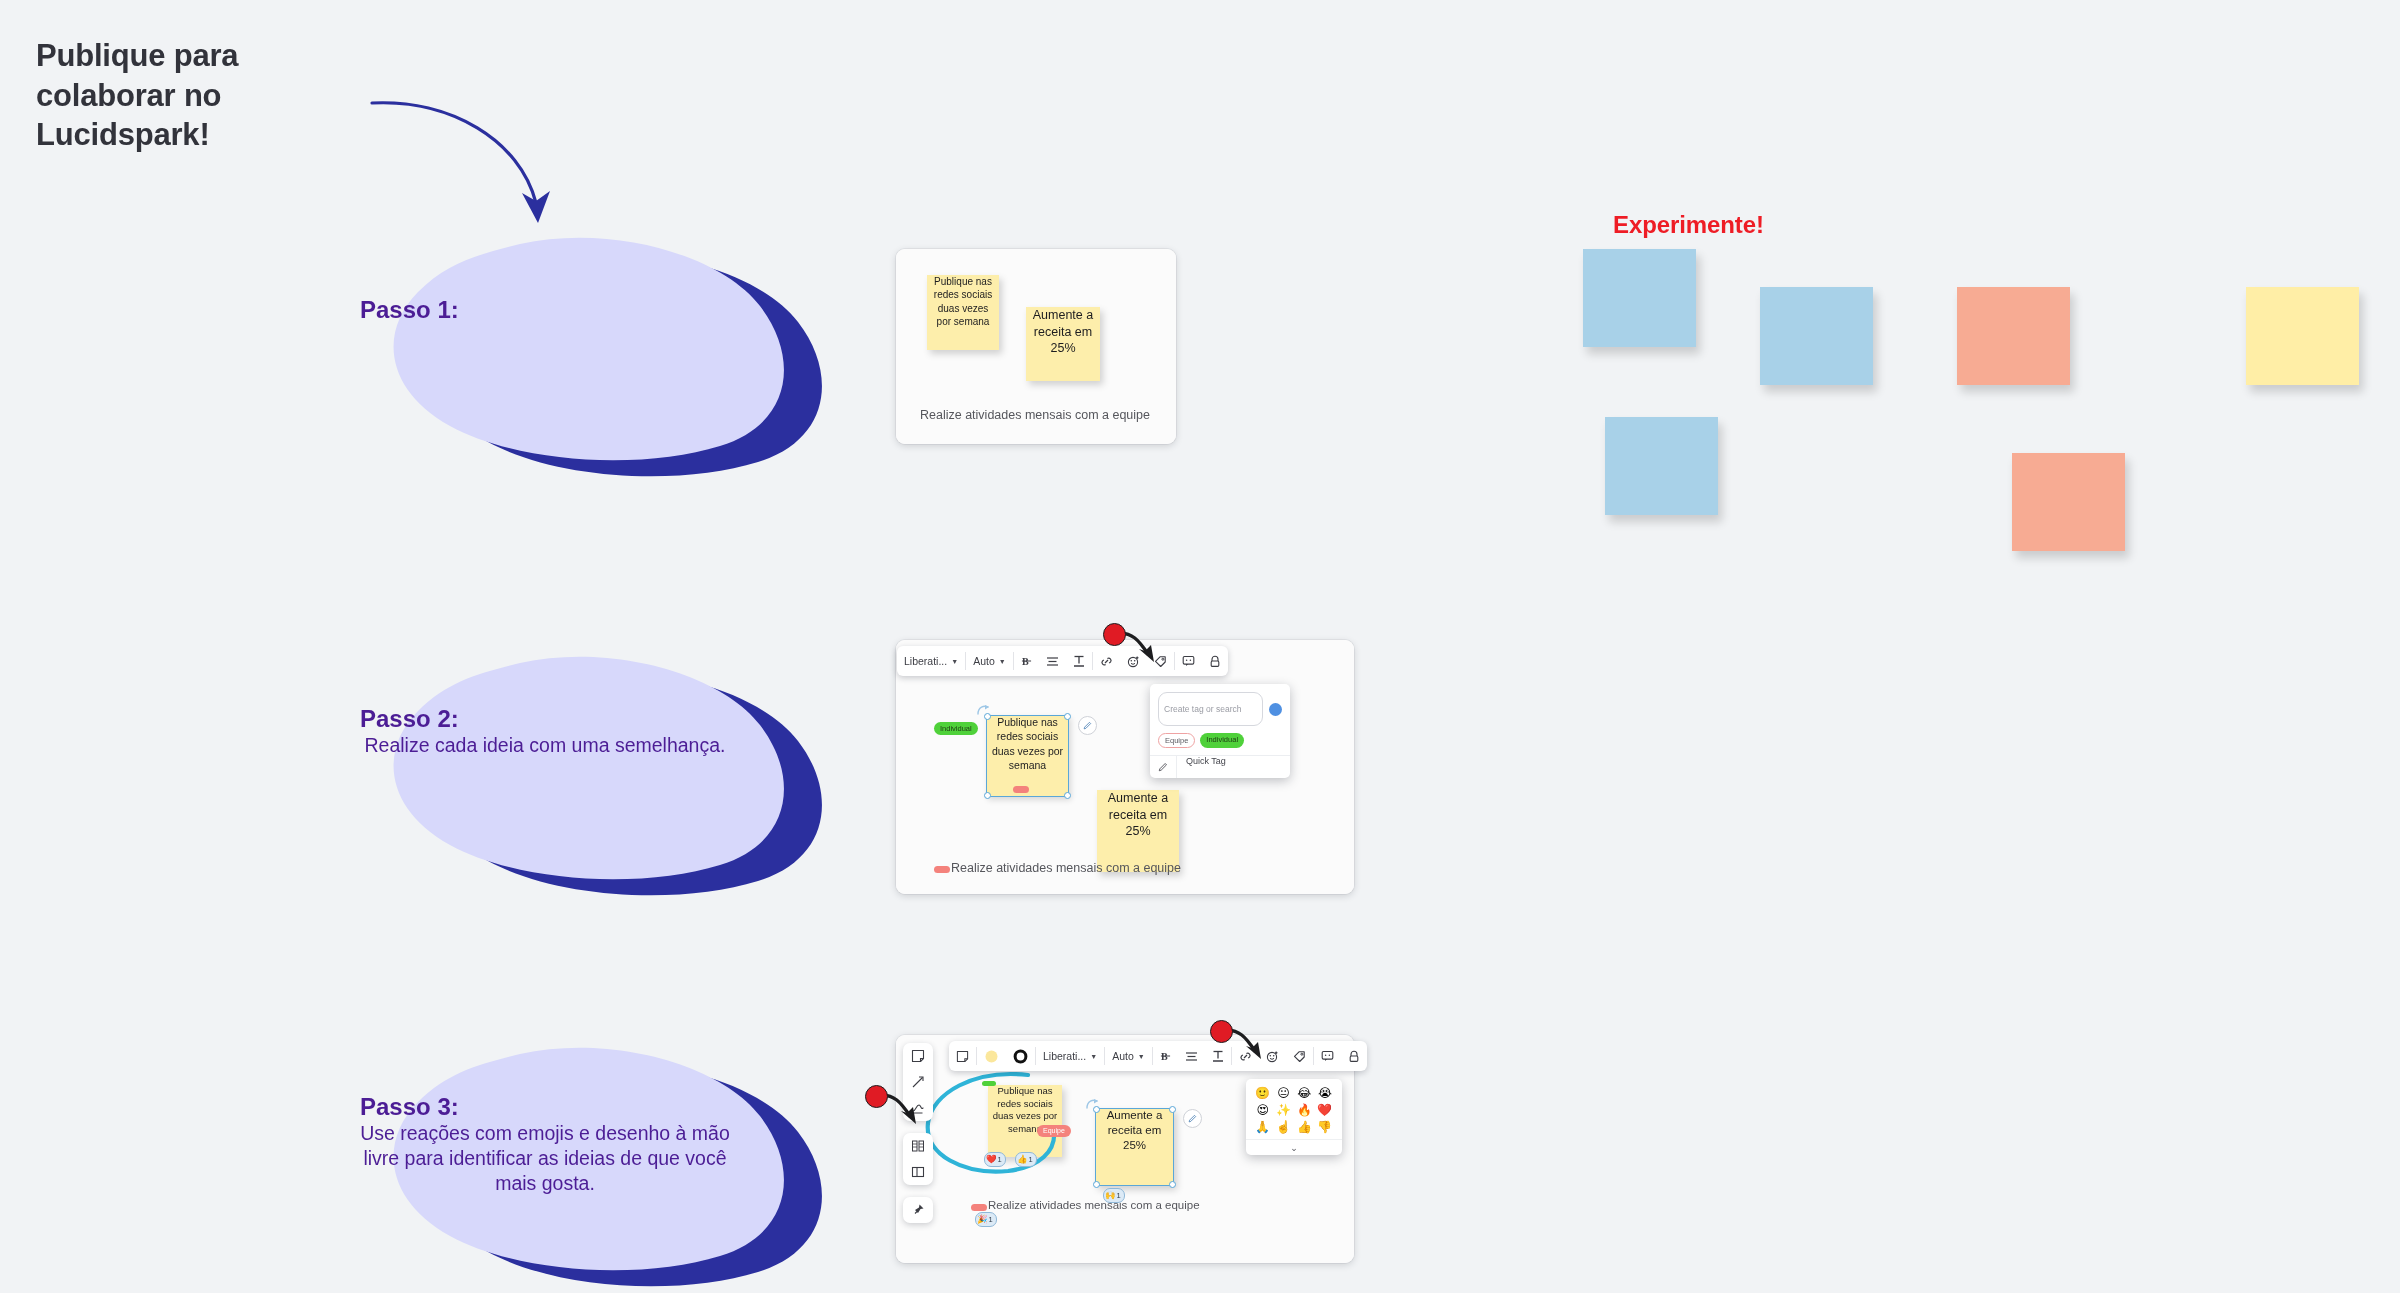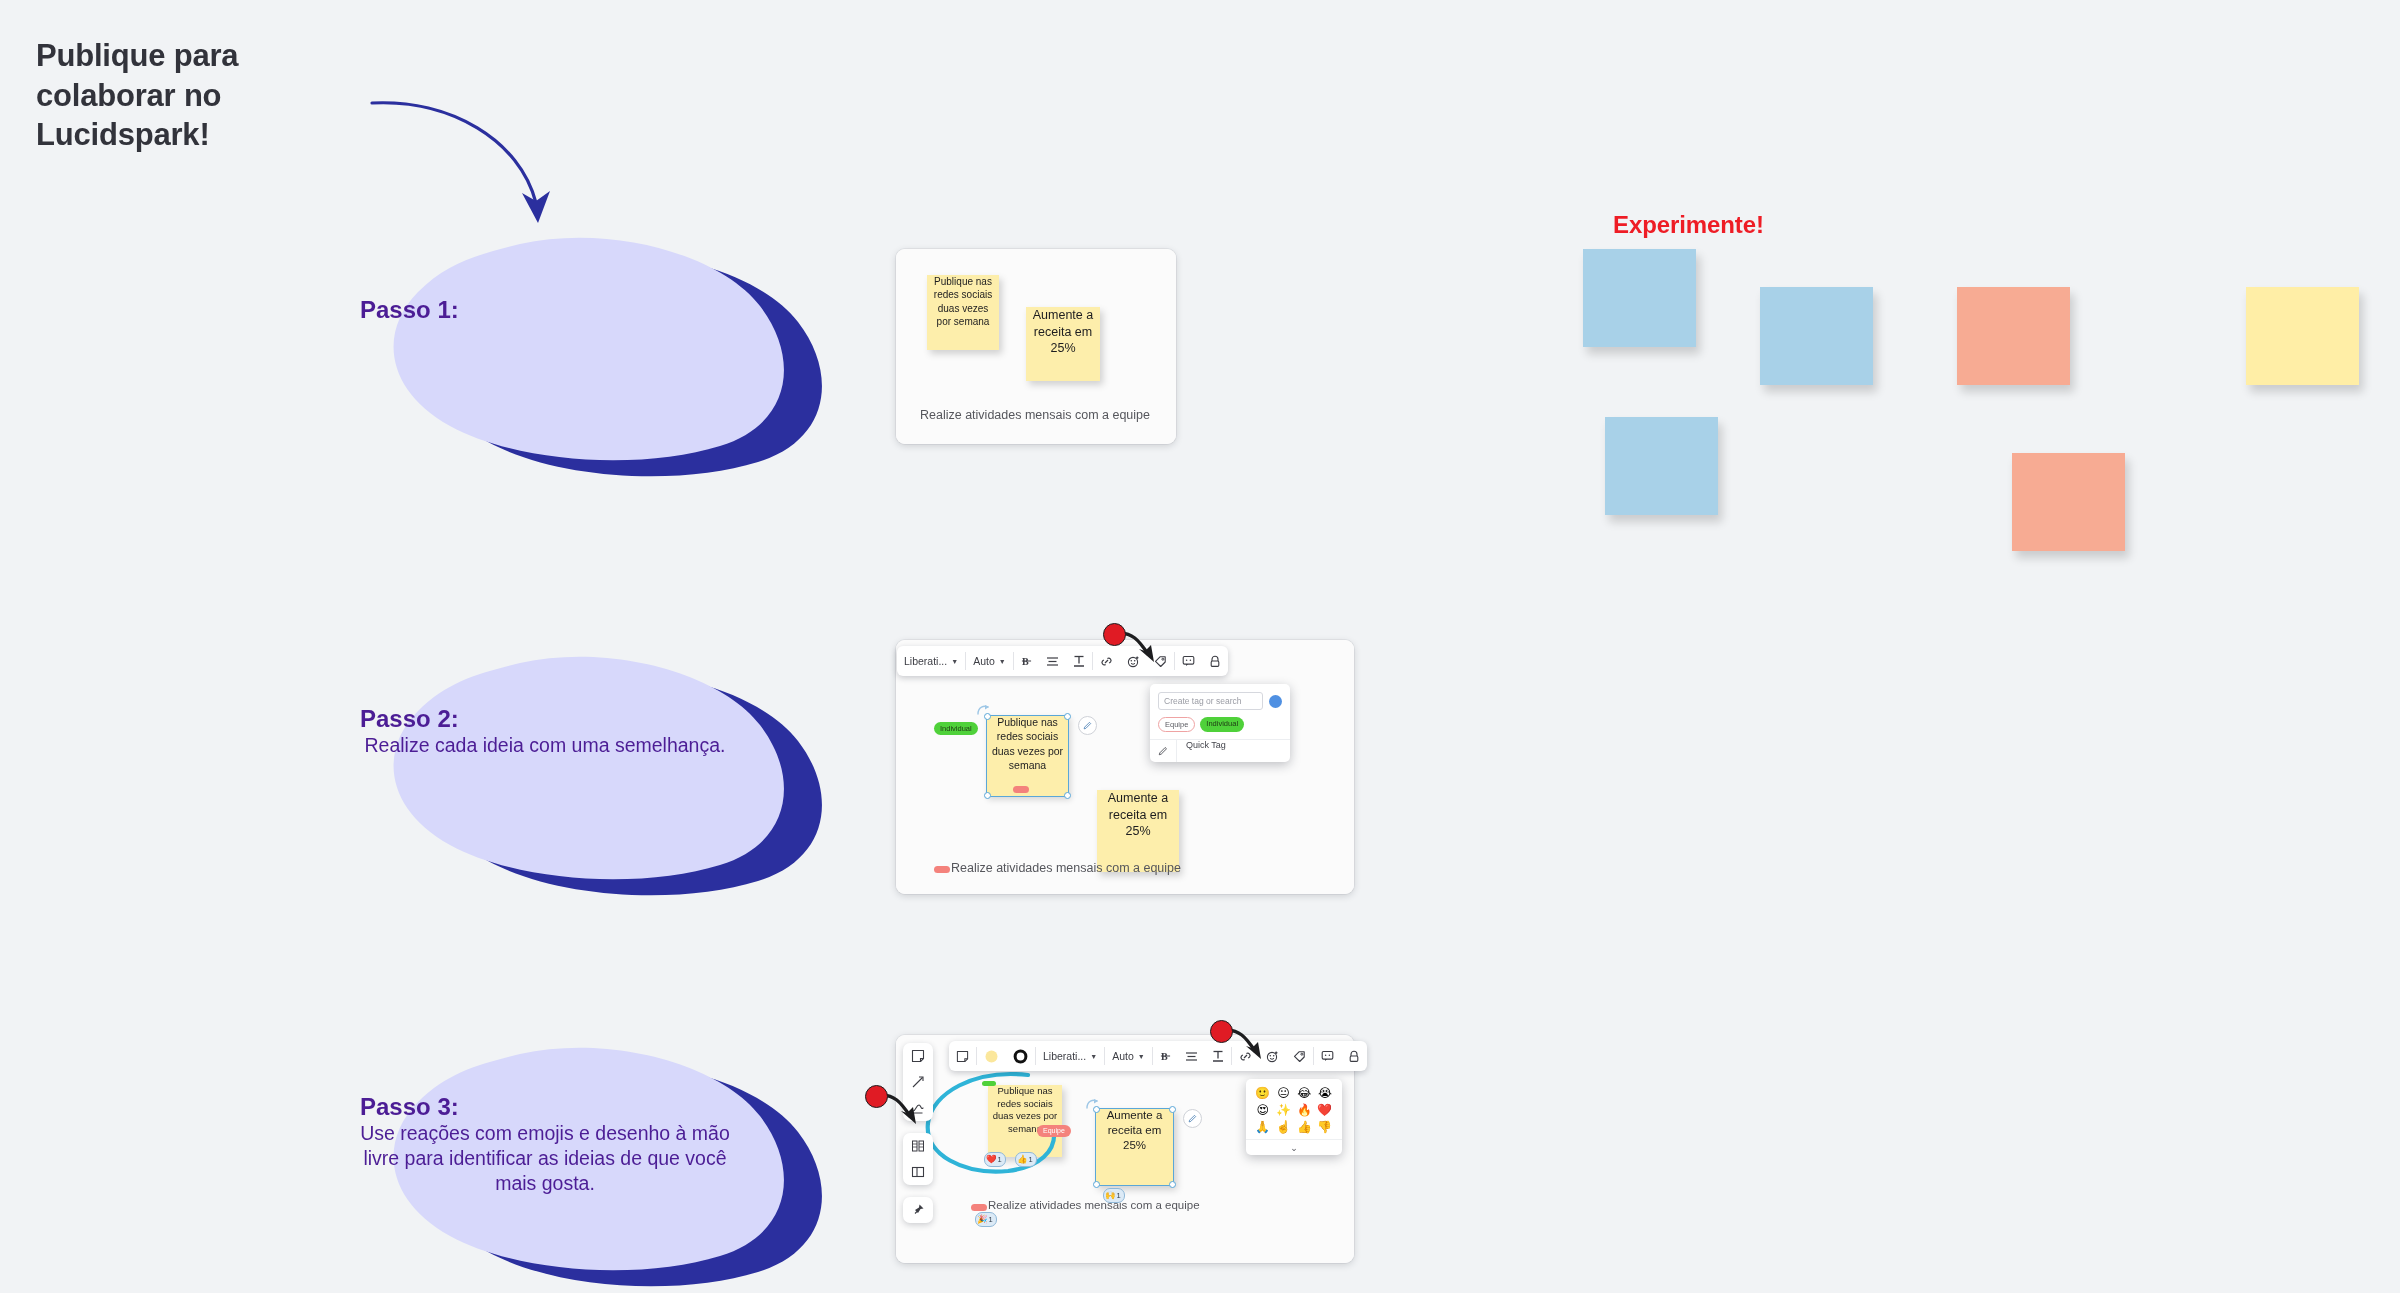--- a/index.html
+++ b/index.html
@@ -61,22 +61,22 @@
   .lefttoolbar{position:absolute;background:#fff;border-radius:7px;
     box-shadow:0 2px 6px rgba(20,25,40,.2);display:flex;flex-direction:column;
     align-items:center;z-index:20;}
   .lt-item{width:26px;height:26px;display:flex;align-items:center;justify-content:center;}
 
   
   .tagpop{position:absolute;background:#fff;border-radius:5px;
     box-shadow:0 3px 11px rgba(20,25,40,.26);z-index:30;width:140px;}
   .tagpop-top{padding:8px 8px 7px 8px;}
   .tagsearch-row{display:flex;align-items:center;gap:6px;}
-  .tagsearch{flex:1;height:16px;border:1px solid #d6d8de;border-radius:3px;
-    font-size:8.5px;color:#9a9ca4;display:flex;align-items:center;padding:0 5px;background:#fff;}
+  .tagsearch{flex:1;height:16px;border:1px solid #d6d8de;border-radius:9px;
+    font-size:8.5px;color:#9a9ca4;display:flex;align-items:center;padding:8px 5px;background:#fff;}
   .tagdot{width:13px;height:13px;border-radius:50%;background:#4f90e2;flex:none;}
   .tagchips{display:flex;gap:5px;margin-top:7px;}
   .chip{font-size:7.5px;border-radius:8px;padding:1.5px 6px;line-height:1.3;}
   .chip.outline{border:1px solid #efa3a3;color:#5c5d63;background:#fff;}
   .chip.green{background:#4fd13a;color:#1e3a14;}
   .tagpop-bot{border-top:1px solid #eceef1;display:flex;height:22px;}
   .tagpop-bot .pencilcell{width:26px;display:flex;align-items:center;justify-content:center;
     border-right:1px solid #eceef1;height:100%;}
   .tagpop-bot .qt{font-size:9px;color:#44454c;padding-left:9px;}
 

